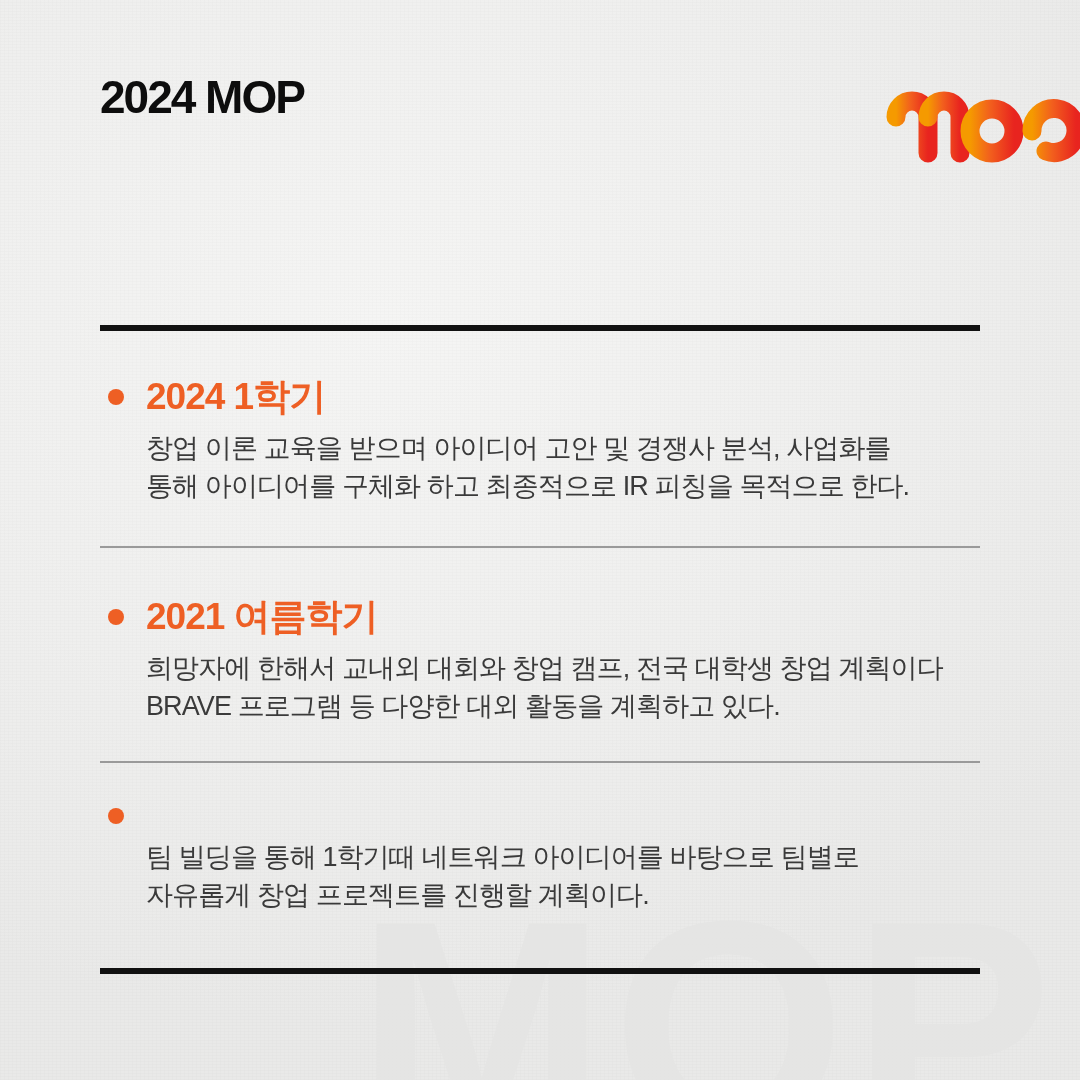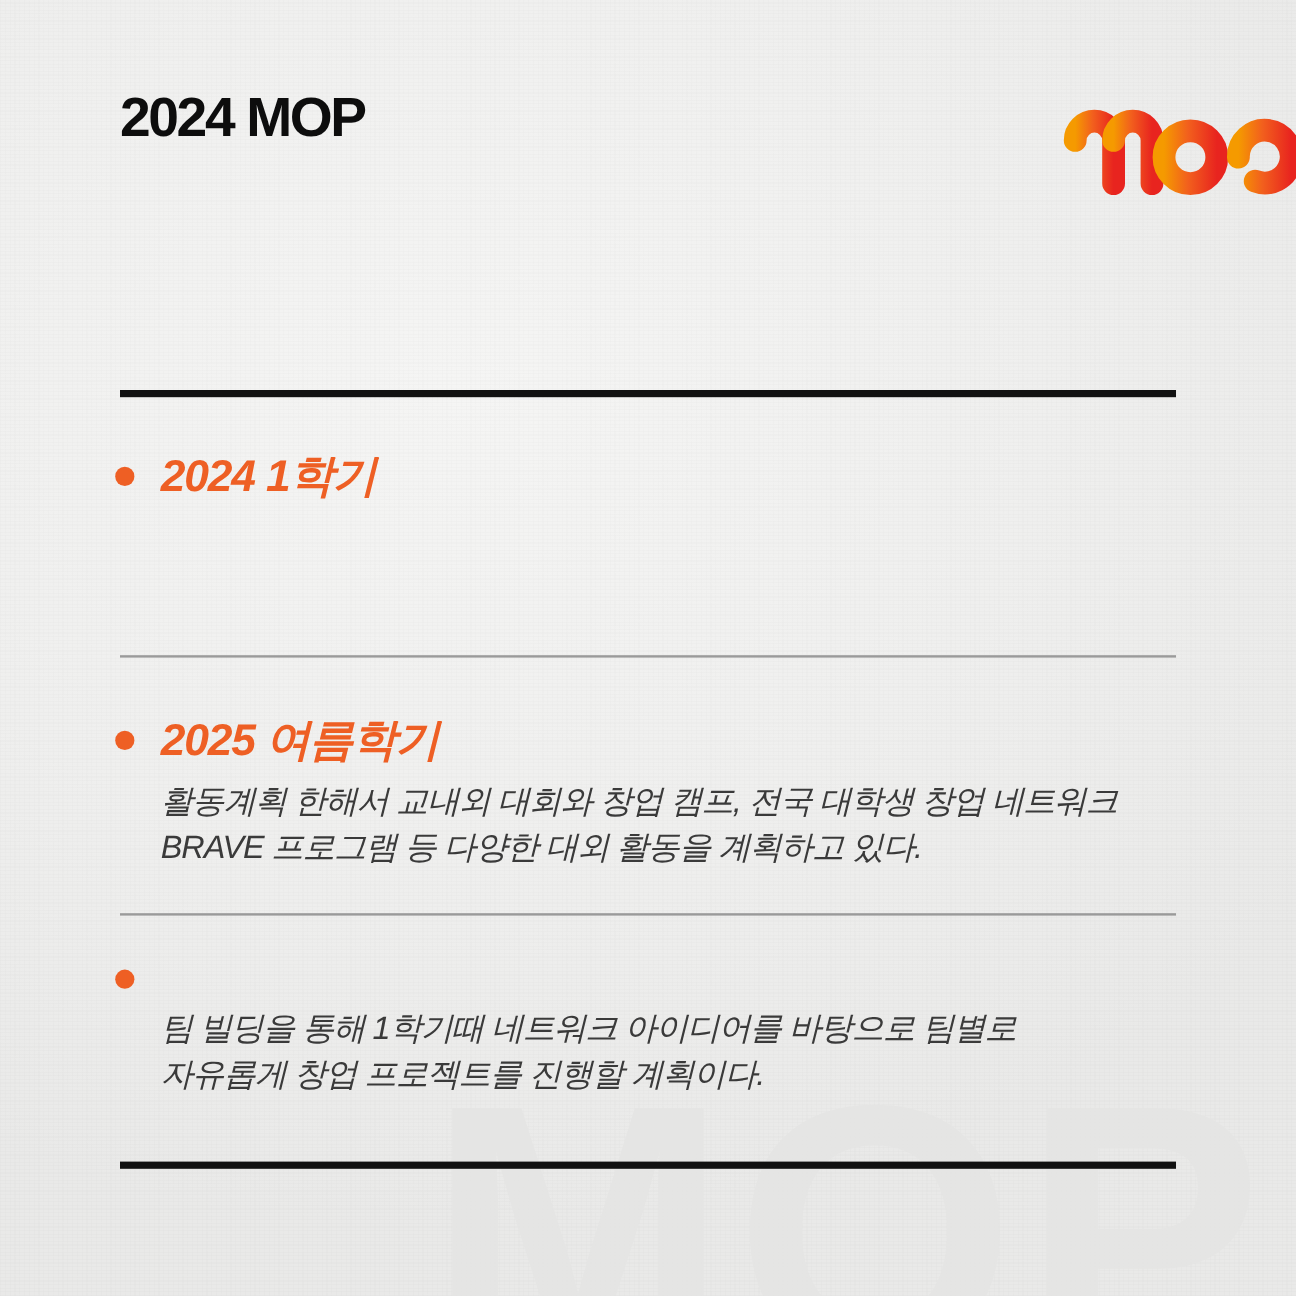--- a/index.html
+++ b/index.html
@@ -108,23 +108,22 @@
     height: 2px;
     background: #9a9a9a;
     z-index: 2;
   }
   .rule-thin.s1 { top: 546px; }
   .rule-thin.s2 { top: 761px; }
 
   
   .section {
     position: absolute;
-    left: 96px;
+    left: 108px;
     width: 890px;
-    font-style: italic;
   }
   .section.s0 { top: 378px; }
   .section.s1 { top: 598px; }
   .section.s2 { top: 808px; }
 
   .sec-head {
     display: flex;
     align-items: center;
     gap: 22px;
     margin: 0 0 14px 0;
@@ -199,28 +198,30 @@
     <div class="rule-top"></div>
     <div class="rule-thin s1"></div>
     <div class="rule-thin s2"></div>
     <div class="rule-bottom"></div>
 
     <div class="section s0">
       <div class="sec-head">
         <span class="bullet"></span>
         <h2 class="sec-title">2024 1학기</h2>
       </div>
+      <p class="sec-body">창업 이론 교육을 받으며 아이디어 고안 및 경쟁사 분석, 사업화를
+통해 아이디어를 구체화 하고 최종적으로 IR 피칭을 목적으로 한다.</p>
     </div>
 
     <div class="section s1">
       <div class="sec-head">
         <span class="bullet"></span>
-        <h2 class="sec-title">2025 여름학기</h2>
+        <h2 class="sec-title">2021 여름학기</h2>
       </div>
-      <p class="sec-body">활동계획 한해서 교내외 대회와 창업 캠프, 전국 대학생 창업 네트워크
+      <p class="sec-body">희망자에 한해서 교내외 대회와 창업 캠프, 전국 대학생 창업 계획이다
 BRAVE 프로그램 등 다양한 대외 활동을 계획하고 있다.</p>
     </div>
 
     <div class="section s2">
       <div class="sec-head">
         <span class="bullet"></span>
       </div>
       <p class="sec-body">팀 빌딩을 통해 1학기때 네트워크 아이디어를 바탕으로 팀별로
 자유롭게 창업 프로젝트를 진행할 계획이다.</p>
     </div>

